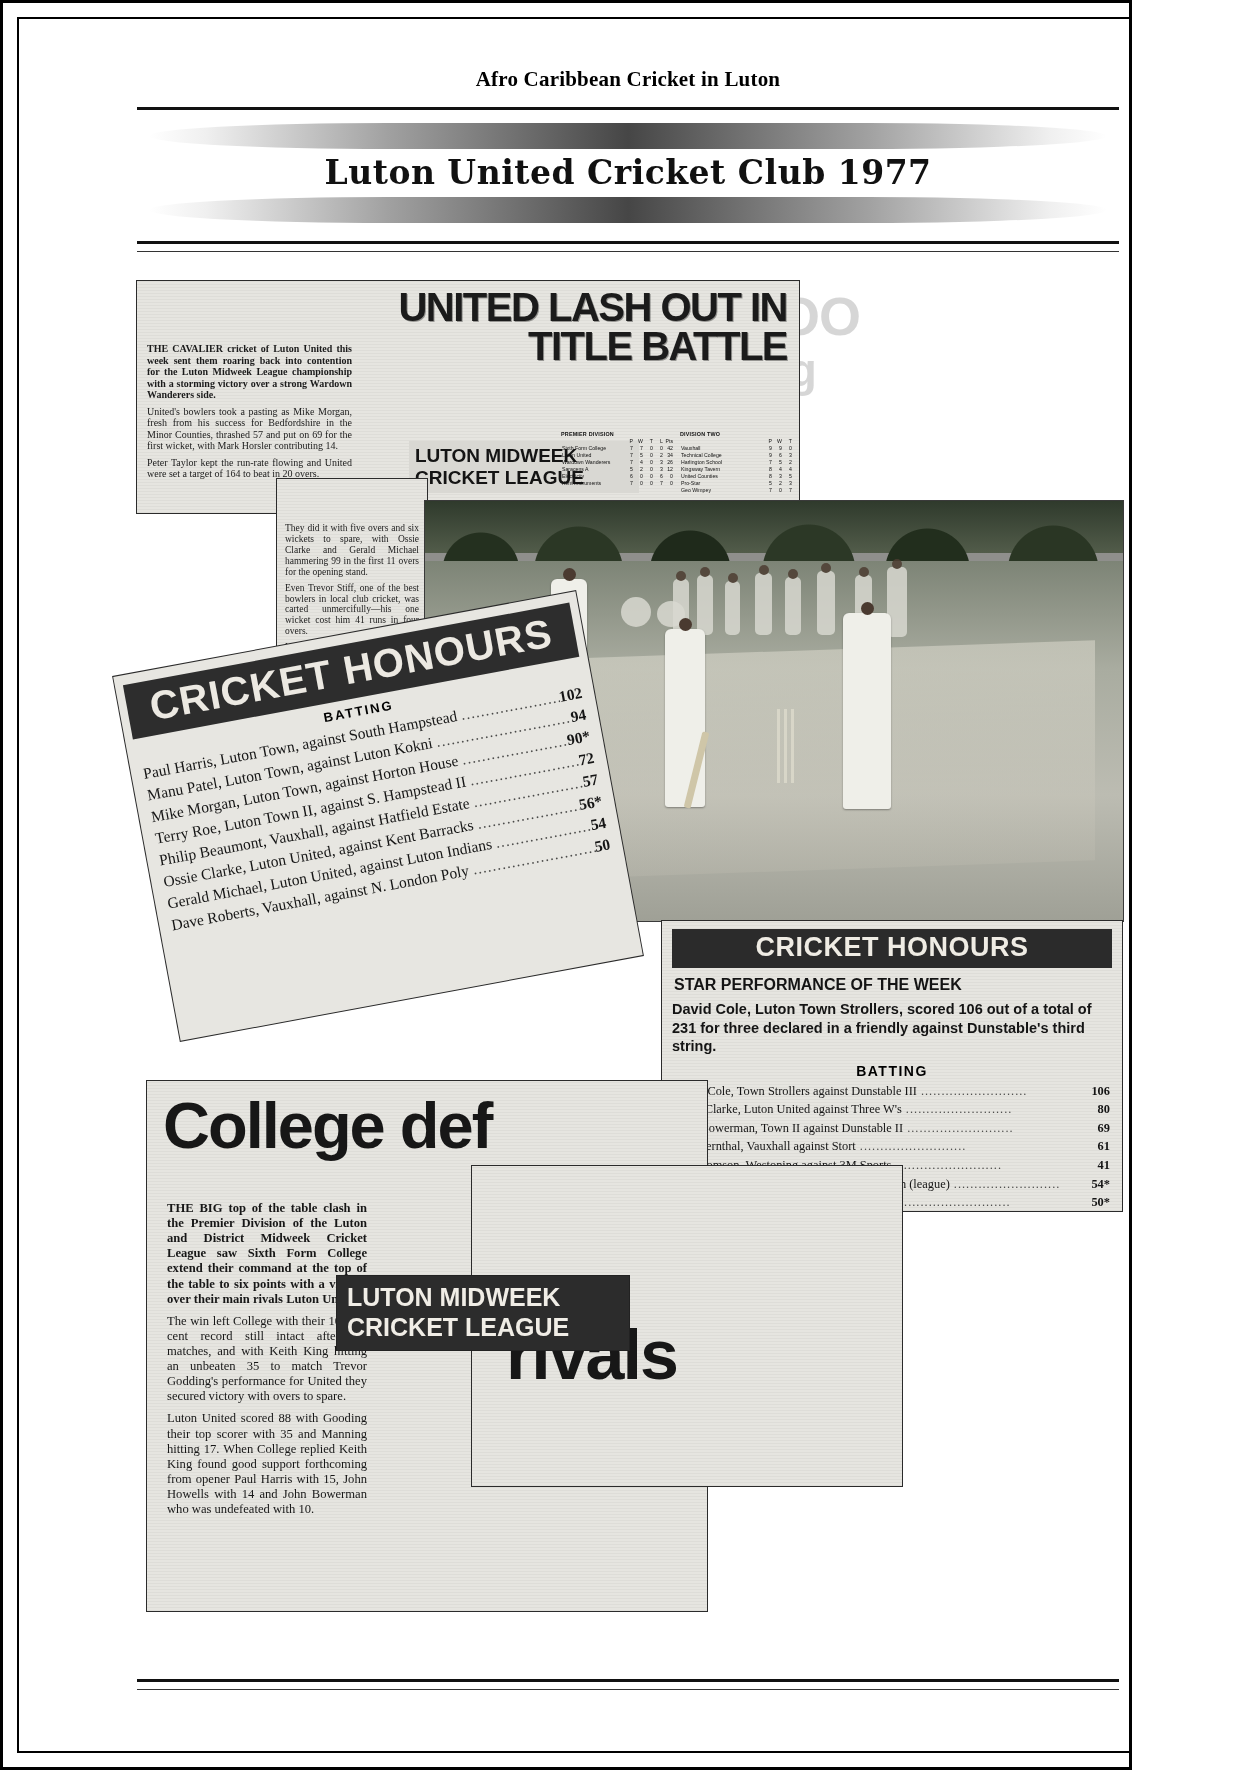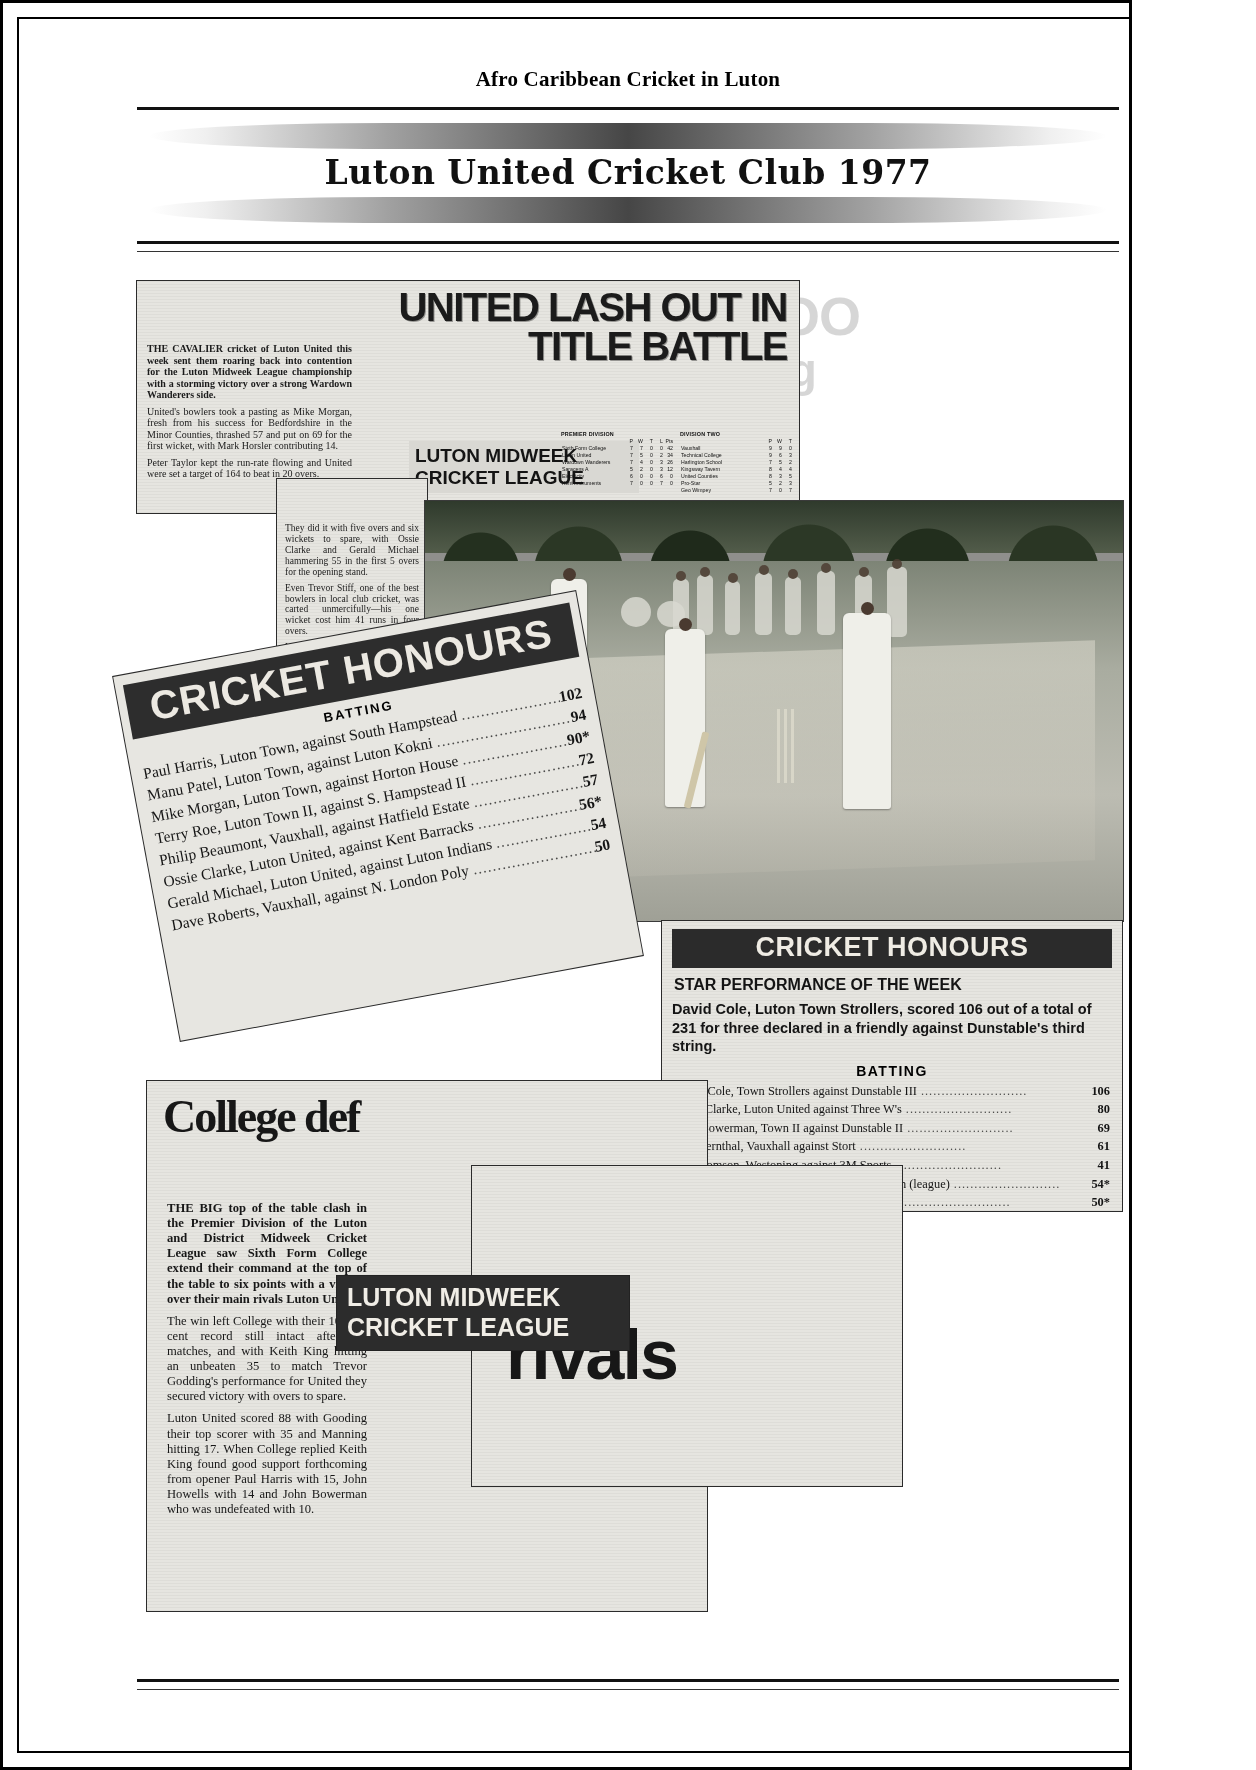--- a/index.html
+++ b/index.html
@@ -318,23 +318,23 @@
   #clip-honours2 .hon-list { font-size: 12.4px; line-height: 1.5; padding: 0 2px; }
 
   
   #clip-college {
     left: 10px; top: 800px;
     width: 560px; height: 530px;
     padding: 8px 10px;
     box-sizing: border-box;
   }
   .college-head {
-    font-family: Liberation Serif, serif;
-    font-weight: bold;
-    font-size: 46px;
+    font-family: Liberation Sans, sans-serif;
+    font-weight: bold;
+    font-size: 65px;
     line-height: .95;
     letter-spacing: -2px;
     color: #171717;
     margin: 6px 0 0 6px;
   }
   .college-body {
     position: absolute;
     left: 20px; top: 120px;
     width: 200px;
     font-size: 12.6px;
@@ -545,21 +545,21 @@
                 </tr>
               </tbody>
                 </table>
             </div>
           </div>
         </div>
       </div>
 
       <div class="clip newsprint" id="clip-lashout-col">
         <div class="col-body">
-          <p>They did it with five overs and six wickets to spare, with Ossie Clarke and Gerald Michael hammering 55 in the first 5 overs for the opening stand.</p>
+          <p>They did it with five overs and six wickets to spare, with Ossie Clarke and Gerald Michael hammering 99 in the first 11 overs for the opening stand.</p>
           <p>Even Trevor Stiff, one of the best bowlers in local club cricket, was carted unmercifully—his one wicket cost him 41 runs in four overs.</p>
           <p>United's win leaves them in with a chance of grabbing the title if the Sixth Form College slip up on the home straight.</p>
         </div>
       </div>
 
       <div id="photo">
         <div class="sky"></div>
         <div class="trees"></div>
         <div class="outfield"></div>
         <div class="pitch-strip"></div>

